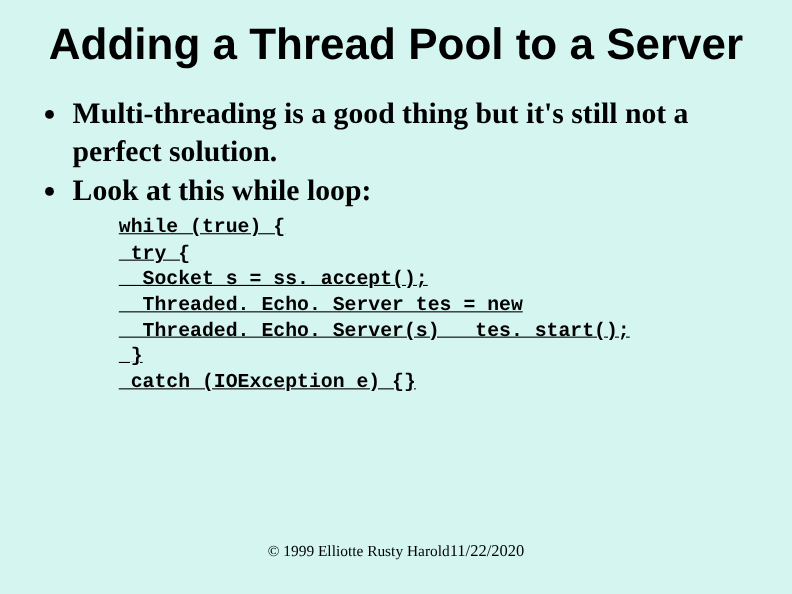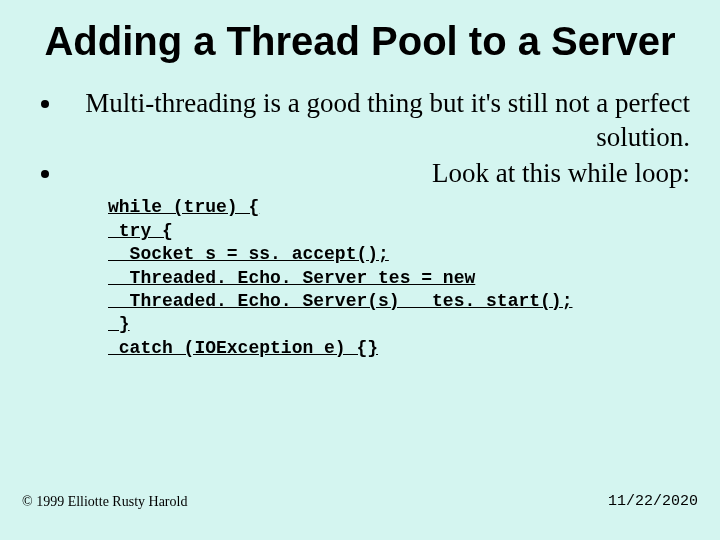--- a/index.html
+++ b/index.html
@@ -27,50 +27,48 @@
     text-align: center;
     margin: 0 0 22px 0;
   }
   ul.bullets {
     margin: 0 0 6px 0;
     padding: 0 0 0 34px;
     list-style: disc;
   }
   ul.bullets > li {
     font-size: 27px;
-    font-weight: 400;
+    font-weight: 700;
     line-height: 1.25;
     margin: 0 0 2px 0;
     padding-left: 2px;
-    text-align: right;
   }
   .code {
     font-family: "Courier New", Courier, monospace;
     font-weight: 700;
     font-size: 18px;
     line-height: 1.3;
     white-space: pre;
     margin: 6px 0 0 78px;
     text-decoration: underline;
   }
   .footer {
     position: absolute;
     left: 0;
     right: 0;
     bottom: 10px;
     padding: 0 22px;
     display: flex;
-    justify-content: space-between;
+    justify-content: center;
     align-items: flex-end;
     font-family: "Times New Roman", Times, serif;
     font-size: 14px;
   }
   .footer .right {
     font-size: 15px;
-    font-family: Liberation Mono, monospace;
   }
 </style>
 </head>
 <body>
 
 <div class="slide">
 
   <h1 class="title">Adding a Thread Pool to a Server</h1>
 
   <ul class="bullets">

